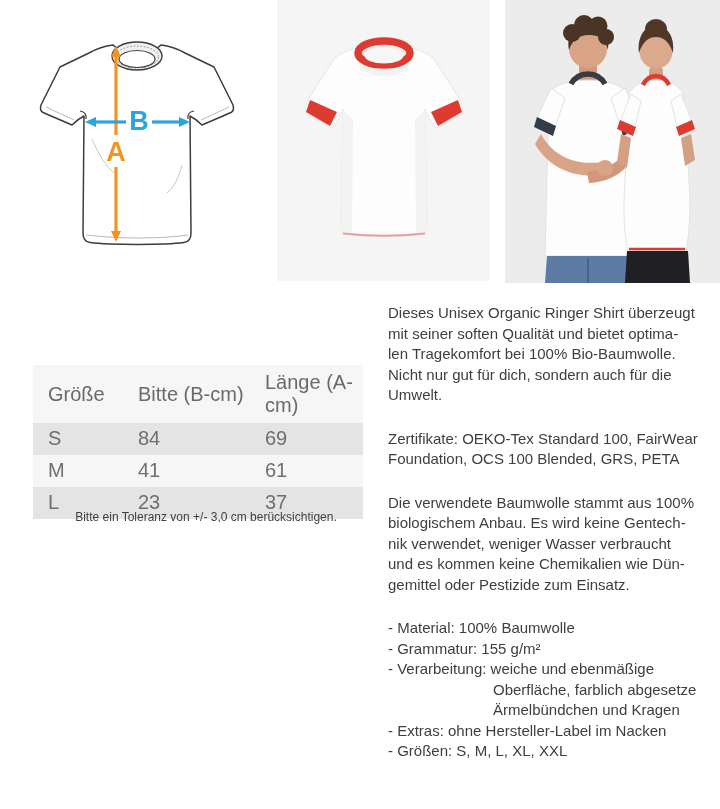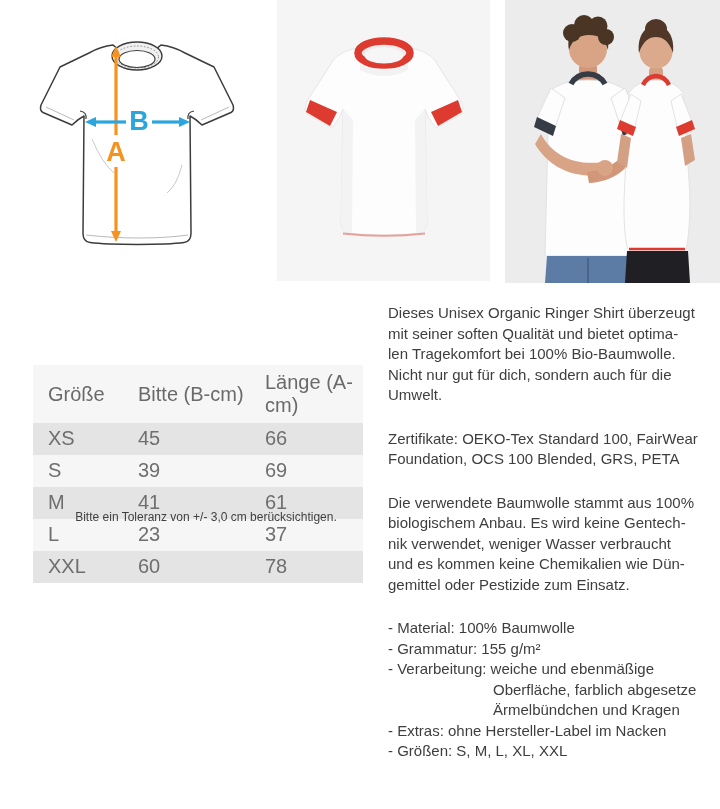--- a/index.html
+++ b/index.html
@@ -190,43 +190,33 @@
     </colgroup>
   <thead>
     <tr>
       <th>Größe</th>
       <th>Bitte (B-cm)</th>
       <th>Länge (A-cm)</th>
     </tr>
   </thead>
   <tbody>
     <tr>
-      <td>XS</td>
-      <td>45</td>
-      <td>66</td>
-    </tr>
-    <tr>
       <td>S</td>
-      <td>39</td>
+      <td>84</td>
       <td>69</td>
     </tr>
     <tr>
       <td>M</td>
       <td>41</td>
       <td>61</td>
     </tr>
     <tr>
       <td>L</td>
       <td>23</td>
       <td>37</td>
-    </tr>
-    <tr>
-      <td>XXL</td>
-      <td>60</td>
-      <td>78</td>
     </tr>
   </tbody>
 </table>
 
 <div class="abs tolerance-note">Bitte ein Toleranz von +/- 3,0 cm berücksichtigen.</div>
 
 <div class="abs description">
   <p>Dieses Unisex Organic Ringer Shirt überzeugt
 mit seiner soften Qualität und bietet optima-
 len Tragekomfort bei 100% Bio-Baumwolle.

